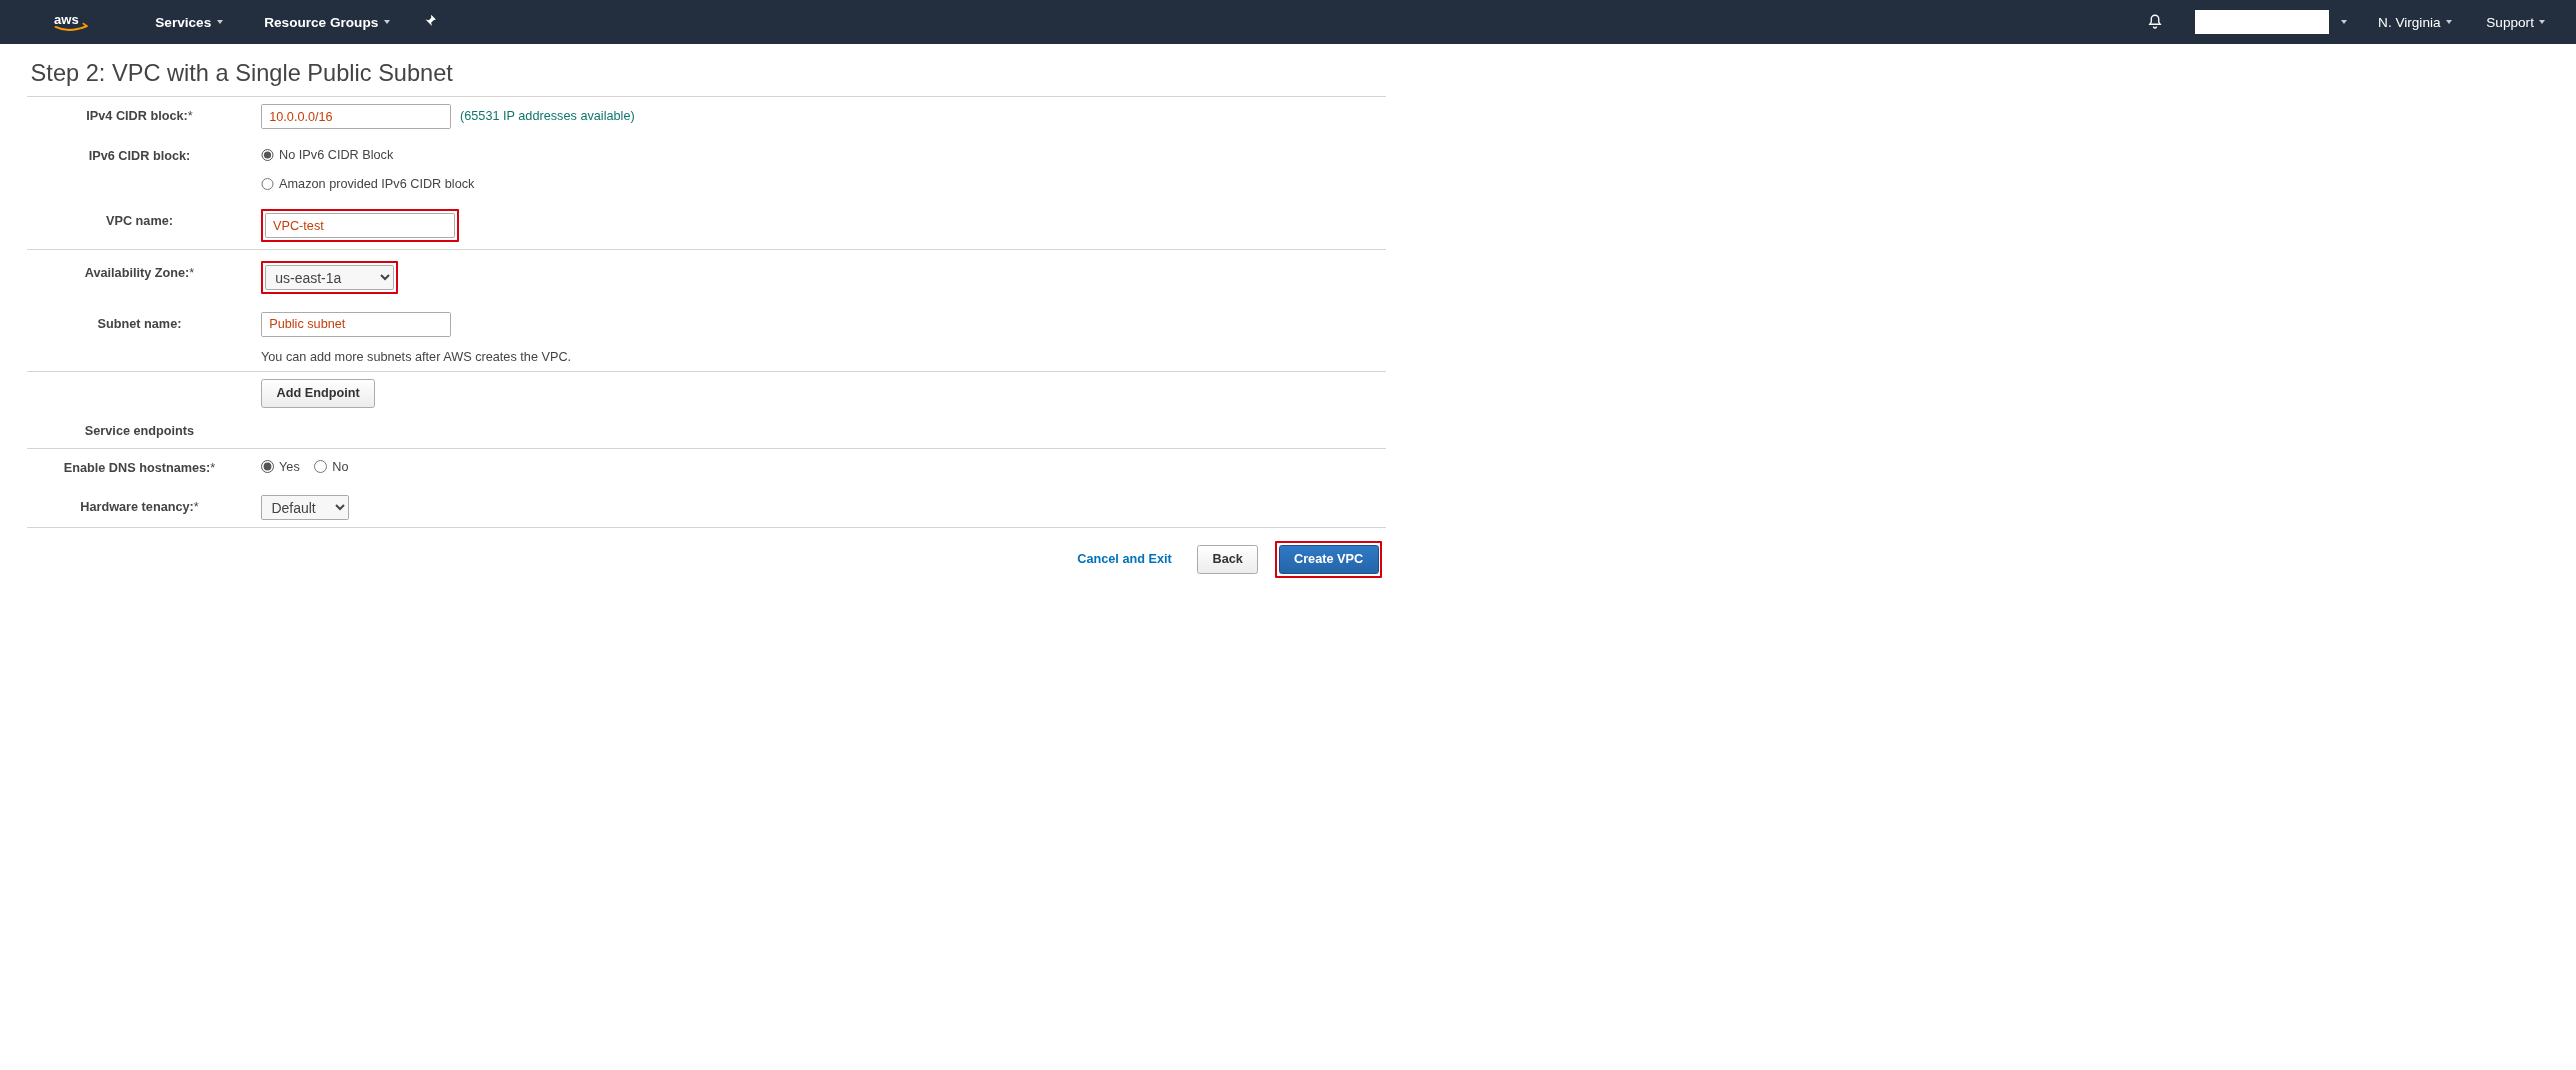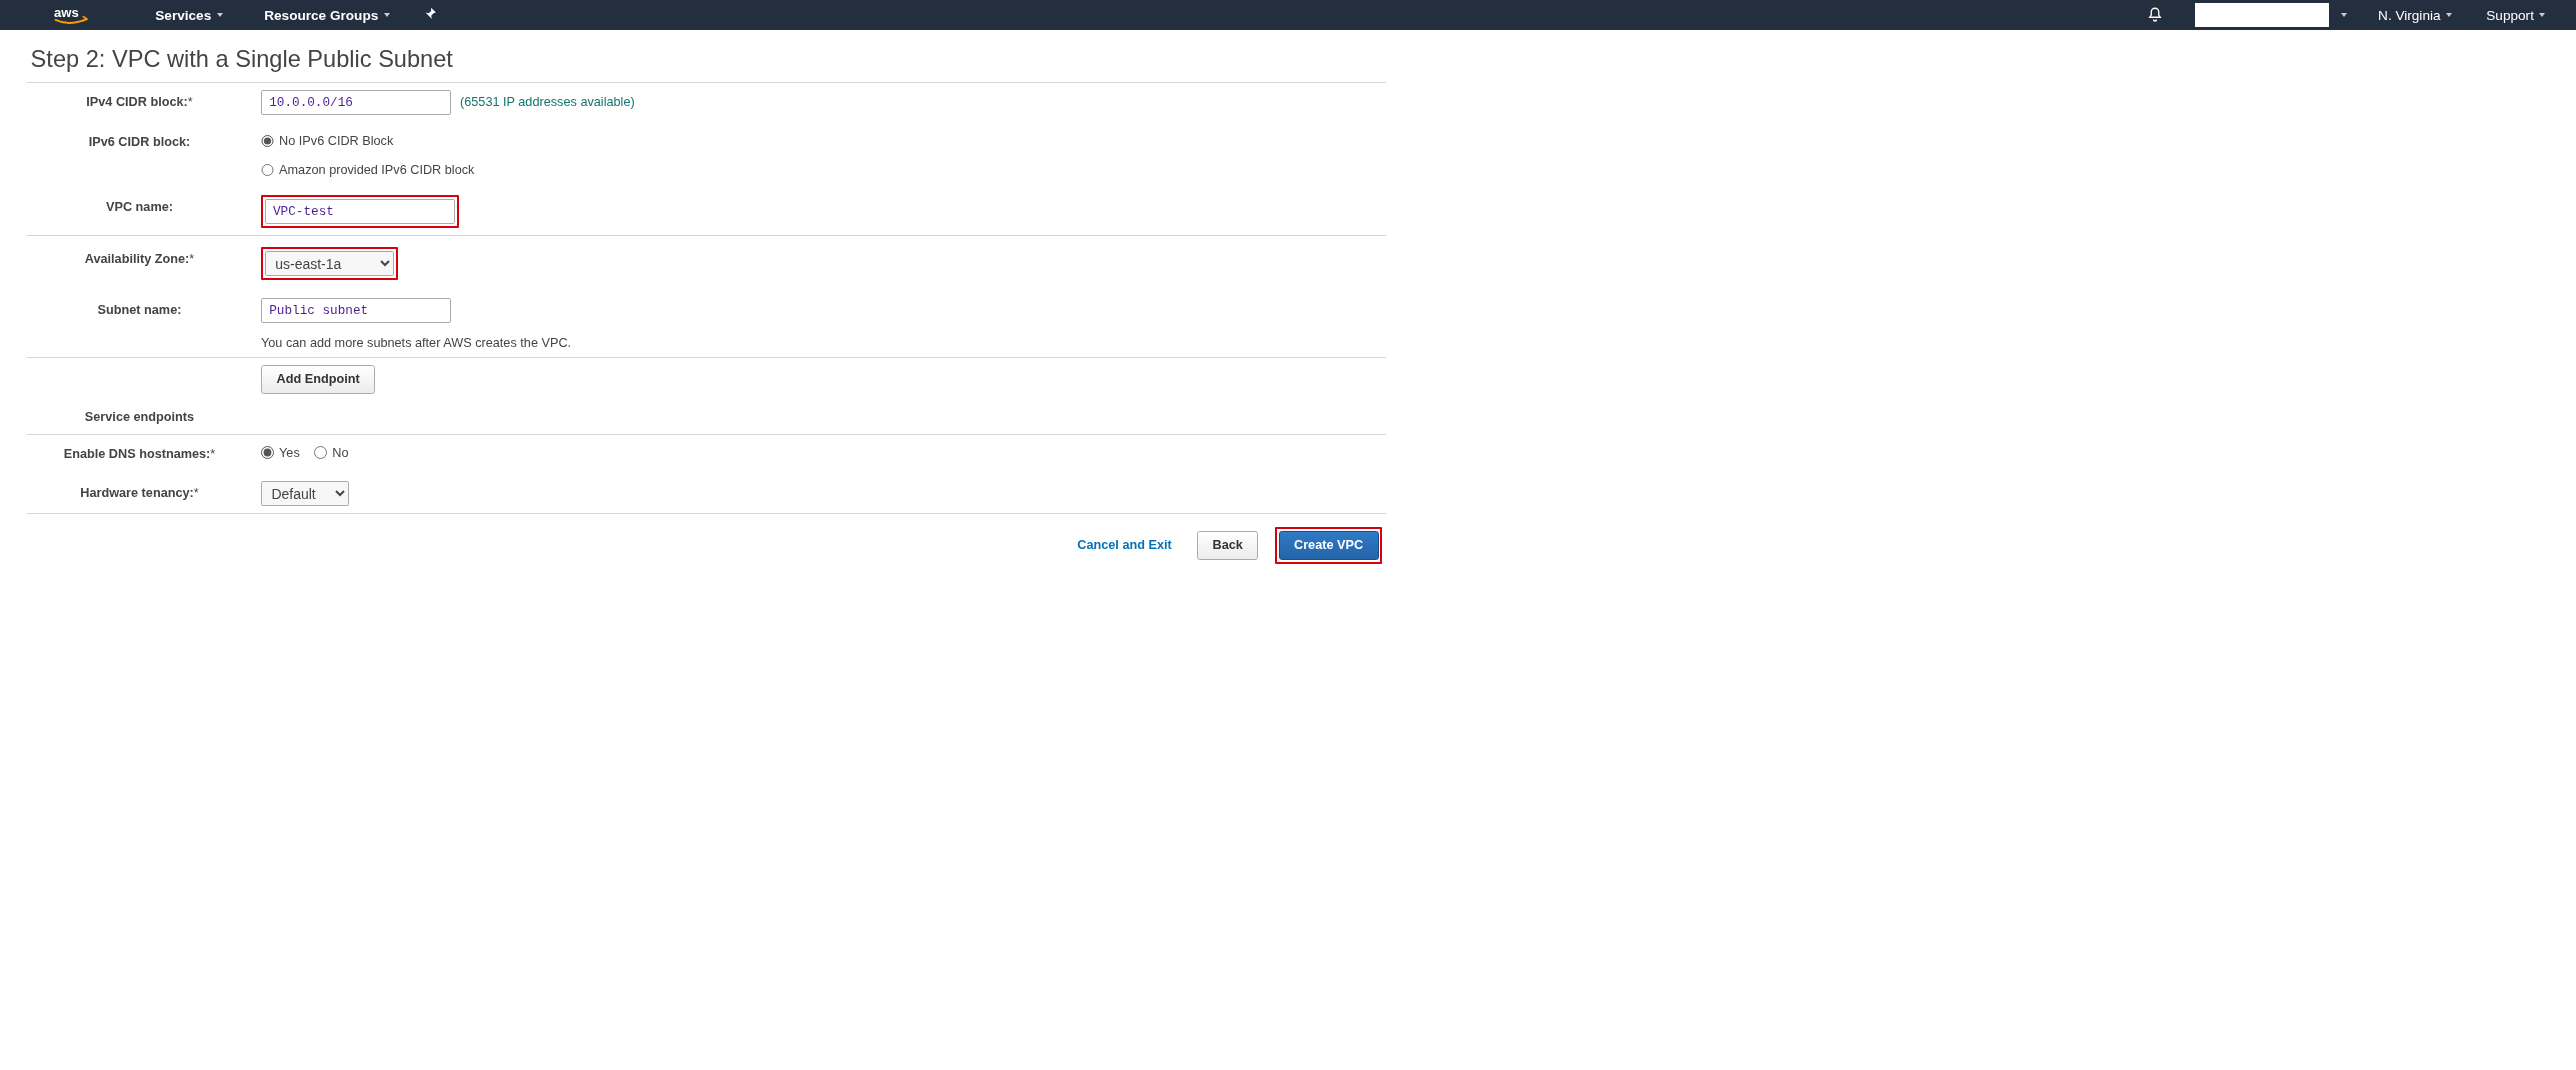--- a/index.html
+++ b/index.html
@@ -1,21 +1,21 @@
 <!DOCTYPE html>
 <html><head>
 <meta charset="utf-8">
 <style>
   * { box-sizing: border-box; margin: 0; padding: 0; }
   html, body { width: 100%; font-family: "Amazon Ember", "Helvetica Neue", Arial, sans-serif; font-size: 12.7px; color: #333; background: #fff; }
   body { width: 2576px; }
 
   
   .nav {
-    height: 30px;
+    height: 44px;
     background: #232f3e;
     display: flex;
     align-items: center;
     color: #fff;
     padding: 0 18px 0 54px;
     gap: 9px;
     font-size: 13.6px;
   }
   .nav .logo { margin-right: 27px; display: inline-flex; align-items: center; }
   .nav .logo svg { height: 20px; }
@@ -38,21 +38,21 @@
   .row.tall { padding: 11px 0; }
   .label { width: 234px; text-align: center; padding-right: 9px; font-weight: 700; color: #444; line-height: 25px; }
   .req::after { content: "*"; font-weight: 400; }
   .field { flex: 1 1 auto; display: flex; align-items: center; gap: 9px; flex-wrap: wrap; }
   .field-col { flex: 1 1 auto; display: flex; flex-direction: column; gap: 7.2px; }
   .hint { color: #0f766e; line-height: 25px; }
   .hint-below { color: #444; padding-top: 3.6px; width: 100%; }
 
   input[type=text].txt {
     height: 25px; width: 190px; border: 0.9px solid #aaa; border-radius: 1.8px;
-    padding: 0 7.2px; font-size: 12.7px; color: #4c1d95; background: #fff; font-family: Liberation Mono, monospace;
+    padding: 0 7.2px; font-size: 12.7px; color: #c2410c; background: #fff;
   }
   .radio-line { display: flex; align-items: center; gap: 5.4px; line-height: 22px; }
   input[type=radio] { width: 12.7px; height: 12.7px; accent-color: #555; }
   .radio-label { color: #444; }
 
   select.sel {
     height: 25px; width: 129px; border: 0.9px solid #aaa; border-radius: 1.8px;
     padding: 0 5.4px; font-size: 14px; color: #444; background: #f7f7f7;
   }
   select.sel.small { width: 88px; }

